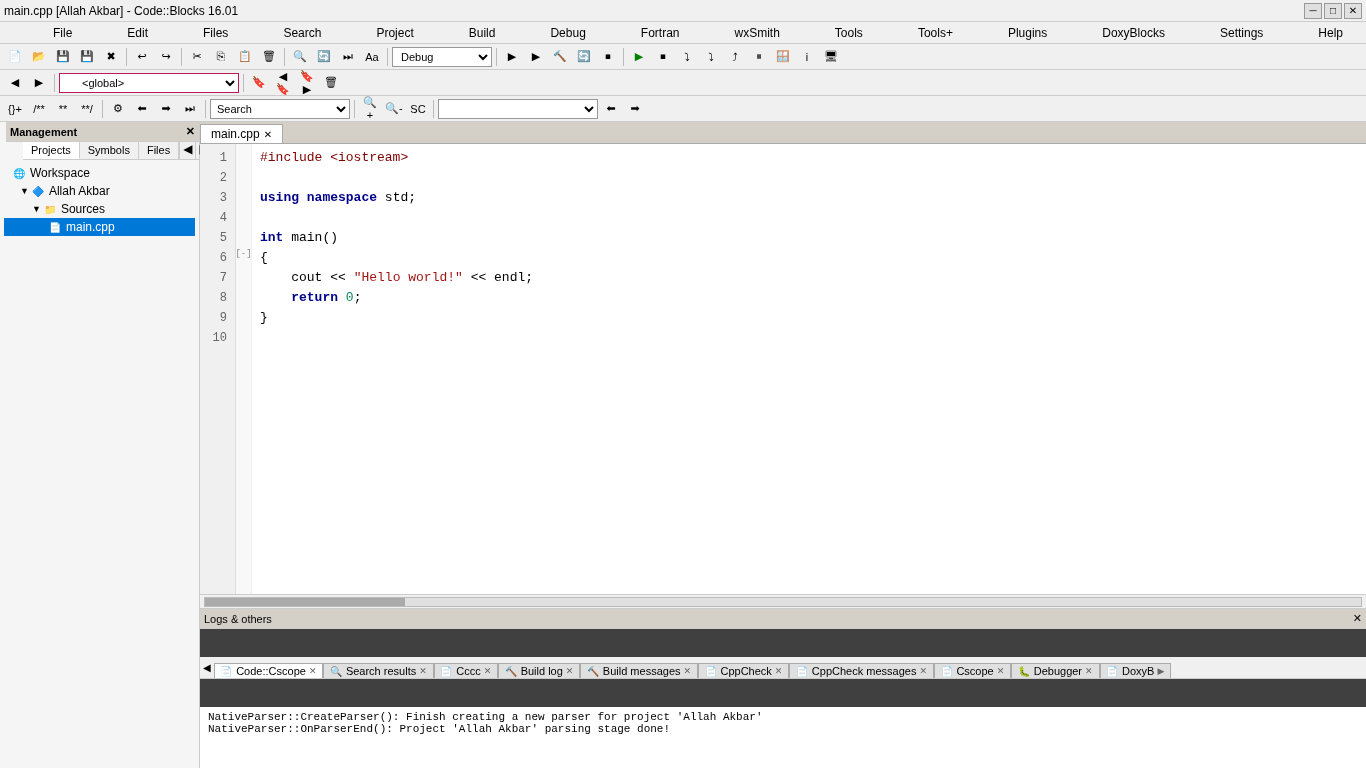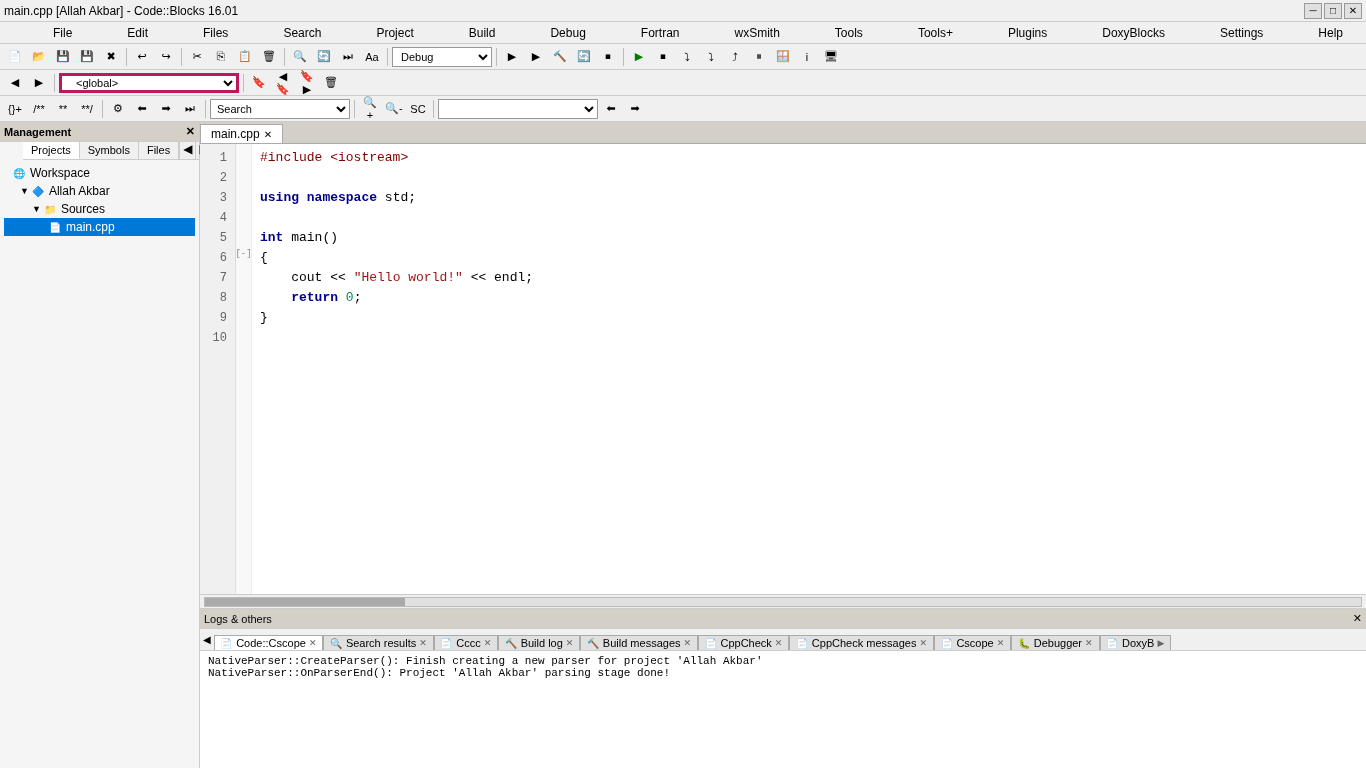--- a/index.html
+++ b/index.html
@@ -18,21 +18,21 @@
     .toolbar { background: #f0f0f0; height: 26px; display: flex; align-items: center; padding: 2px 4px; border-bottom: 1px solid #ccc; gap: 2px; flex-shrink: 0; }
     .toolbar-btn { width: 22px; height: 22px; background: transparent; border: 1px solid transparent; display: flex; align-items: center; justify-content: center; cursor: pointer; font-size: 11px; }
     .toolbar-sep { width: 1px; height: 18px; background: #bbb; margin: 0 2px; }
     .toolbar-dropdown { height: 20px; font-size: 11px; border: 1px solid #999; background: white; padding: 0 4px; width: 100px; }
 
     
     #main-layout { display: flex; height: calc(768px - 22px - 22px - 26px - 26px - 26px); }
 
     
     #left-panel { width: 200px; background: #f5f5f5; border-right: 1px solid #ccc; display: flex; flex-direction: column; flex-shrink: 0; }
-    #management-header { background: #d4d0c8; height: 20px; display: flex; align-items: center; justify-content: space-between; padding: 0 4px; font-weight: bold; font-size: 11px; border-bottom: 1px solid #ccc; }
+    #management-header { background: #d4d0c8; height: 20px; display: flex; align-items: center; justify-content: space-between; padding: 0 4px; font-weight: bold; font-size: 11px; border-bottom: 1px solid #ccc; margin-left: 6px; }
     .panel-tabs { display: flex; border-bottom: 1px solid #ccc; background: #f0f0f0; margin-left: 23px; }
     .panel-tab { padding: 2px 8px; font-size: 11px; cursor: pointer; border-right: 1px solid #ccc; }
     .panel-tab.active { background: white; border-bottom: 1px solid white; }
     .tree-area { flex: 1; padding: 4px; overflow: auto; }
     .tree-item { display: flex; align-items: center; padding: 1px 0; cursor: pointer; white-space: nowrap; }
     .tree-item.selected { background: #0078d7; color: white; }
     .tree-indent { display: inline-block; }
     .tree-icon { width: 16px; height: 16px; display: inline-flex; align-items: center; justify-content: center; margin-right: 2px; font-size: 10px; }
 
     
@@ -58,34 +58,34 @@
     .hscroll-track { flex: 1; height: 10px; background: #e0e0e0; margin: 0 4px; border: 1px solid #bbb; }
     .hscroll-thumb { width: 200px; height: 100%; background: #aaa; }
 
     
     .kw { color: #00008b; font-weight: bold; }
     .inc { color: #7f0000; }
     .str { color: #a31515; }
     .num { color: #098658; }
 
     
-    #bottom-panel { height: 160px; background: #404040; border-top: 1px solid #ccc; display: flex; flex-direction: column; }
+    #bottom-panel { height: 160px; background: #404040; border-top: 1px solid #ccc; display: flex; flex-direction: column; gap: 28px; }
     #logs-header { background: #d4d0c8; height: 20px; display: flex; align-items: center; justify-content: space-between; padding: 0 4px; font-size: 11px; border-bottom: 1px solid #ccc; }
     #logs-tabs { display: flex; background: #f0f0f0; border-bottom: 1px solid #ccc; height: 22px; align-items: flex-end; overflow: hidden; }
     .log-tab { padding: 1px 6px; font-size: 11px; background: #e0e0e0; border: 1px solid #aaa; border-bottom: none; cursor: pointer; display: flex; align-items: center; gap: 3px; white-space: nowrap; }
     .log-tab.active { background: white; }
     .log-tab .tab-icon { font-size: 10px; }
     .log-tab .close-x { font-size: 9px; color: #666; cursor: pointer; }
     #logs-content { flex: 1; padding: 4px 8px; font-family: 'Courier New', monospace; font-size: 11px; overflow: auto; background: white; }
 
     
     #toolbar2 { background: #f0f0f0; height: 26px; display: flex; align-items: center; padding: 2px 4px; border-bottom: 1px solid #ccc; gap: 2px; }
     #toolbar3 { background: #f0f0f0; height: 26px; display: flex; align-items: center; padding: 2px 4px; border-bottom: 1px solid #ccc; gap: 2px; }
 
-    .global-dropdown { height: 20px; font-size: 11px; border: 3px solid #be185d; background: white; padding: 0 10px; width: 180px; }
+    .global-dropdown { height: 20px; font-size: 11px; border: 1px solid #be185d; background: white; padding: 0 18px; width: 180px; }
     .search-dropdown { height: 20px; font-size: 11px; border: 1px solid #999; background: white; padding: 0 2px; width: 140px; }
   </style>
 </head>
 <body>
 
 <div id="titlebar">
   <span>main.cpp [Allah Akbar] - Code::Blocks 16.01</span>
   <div class="controls">
     <span>─</span>
     <span>□</span>

